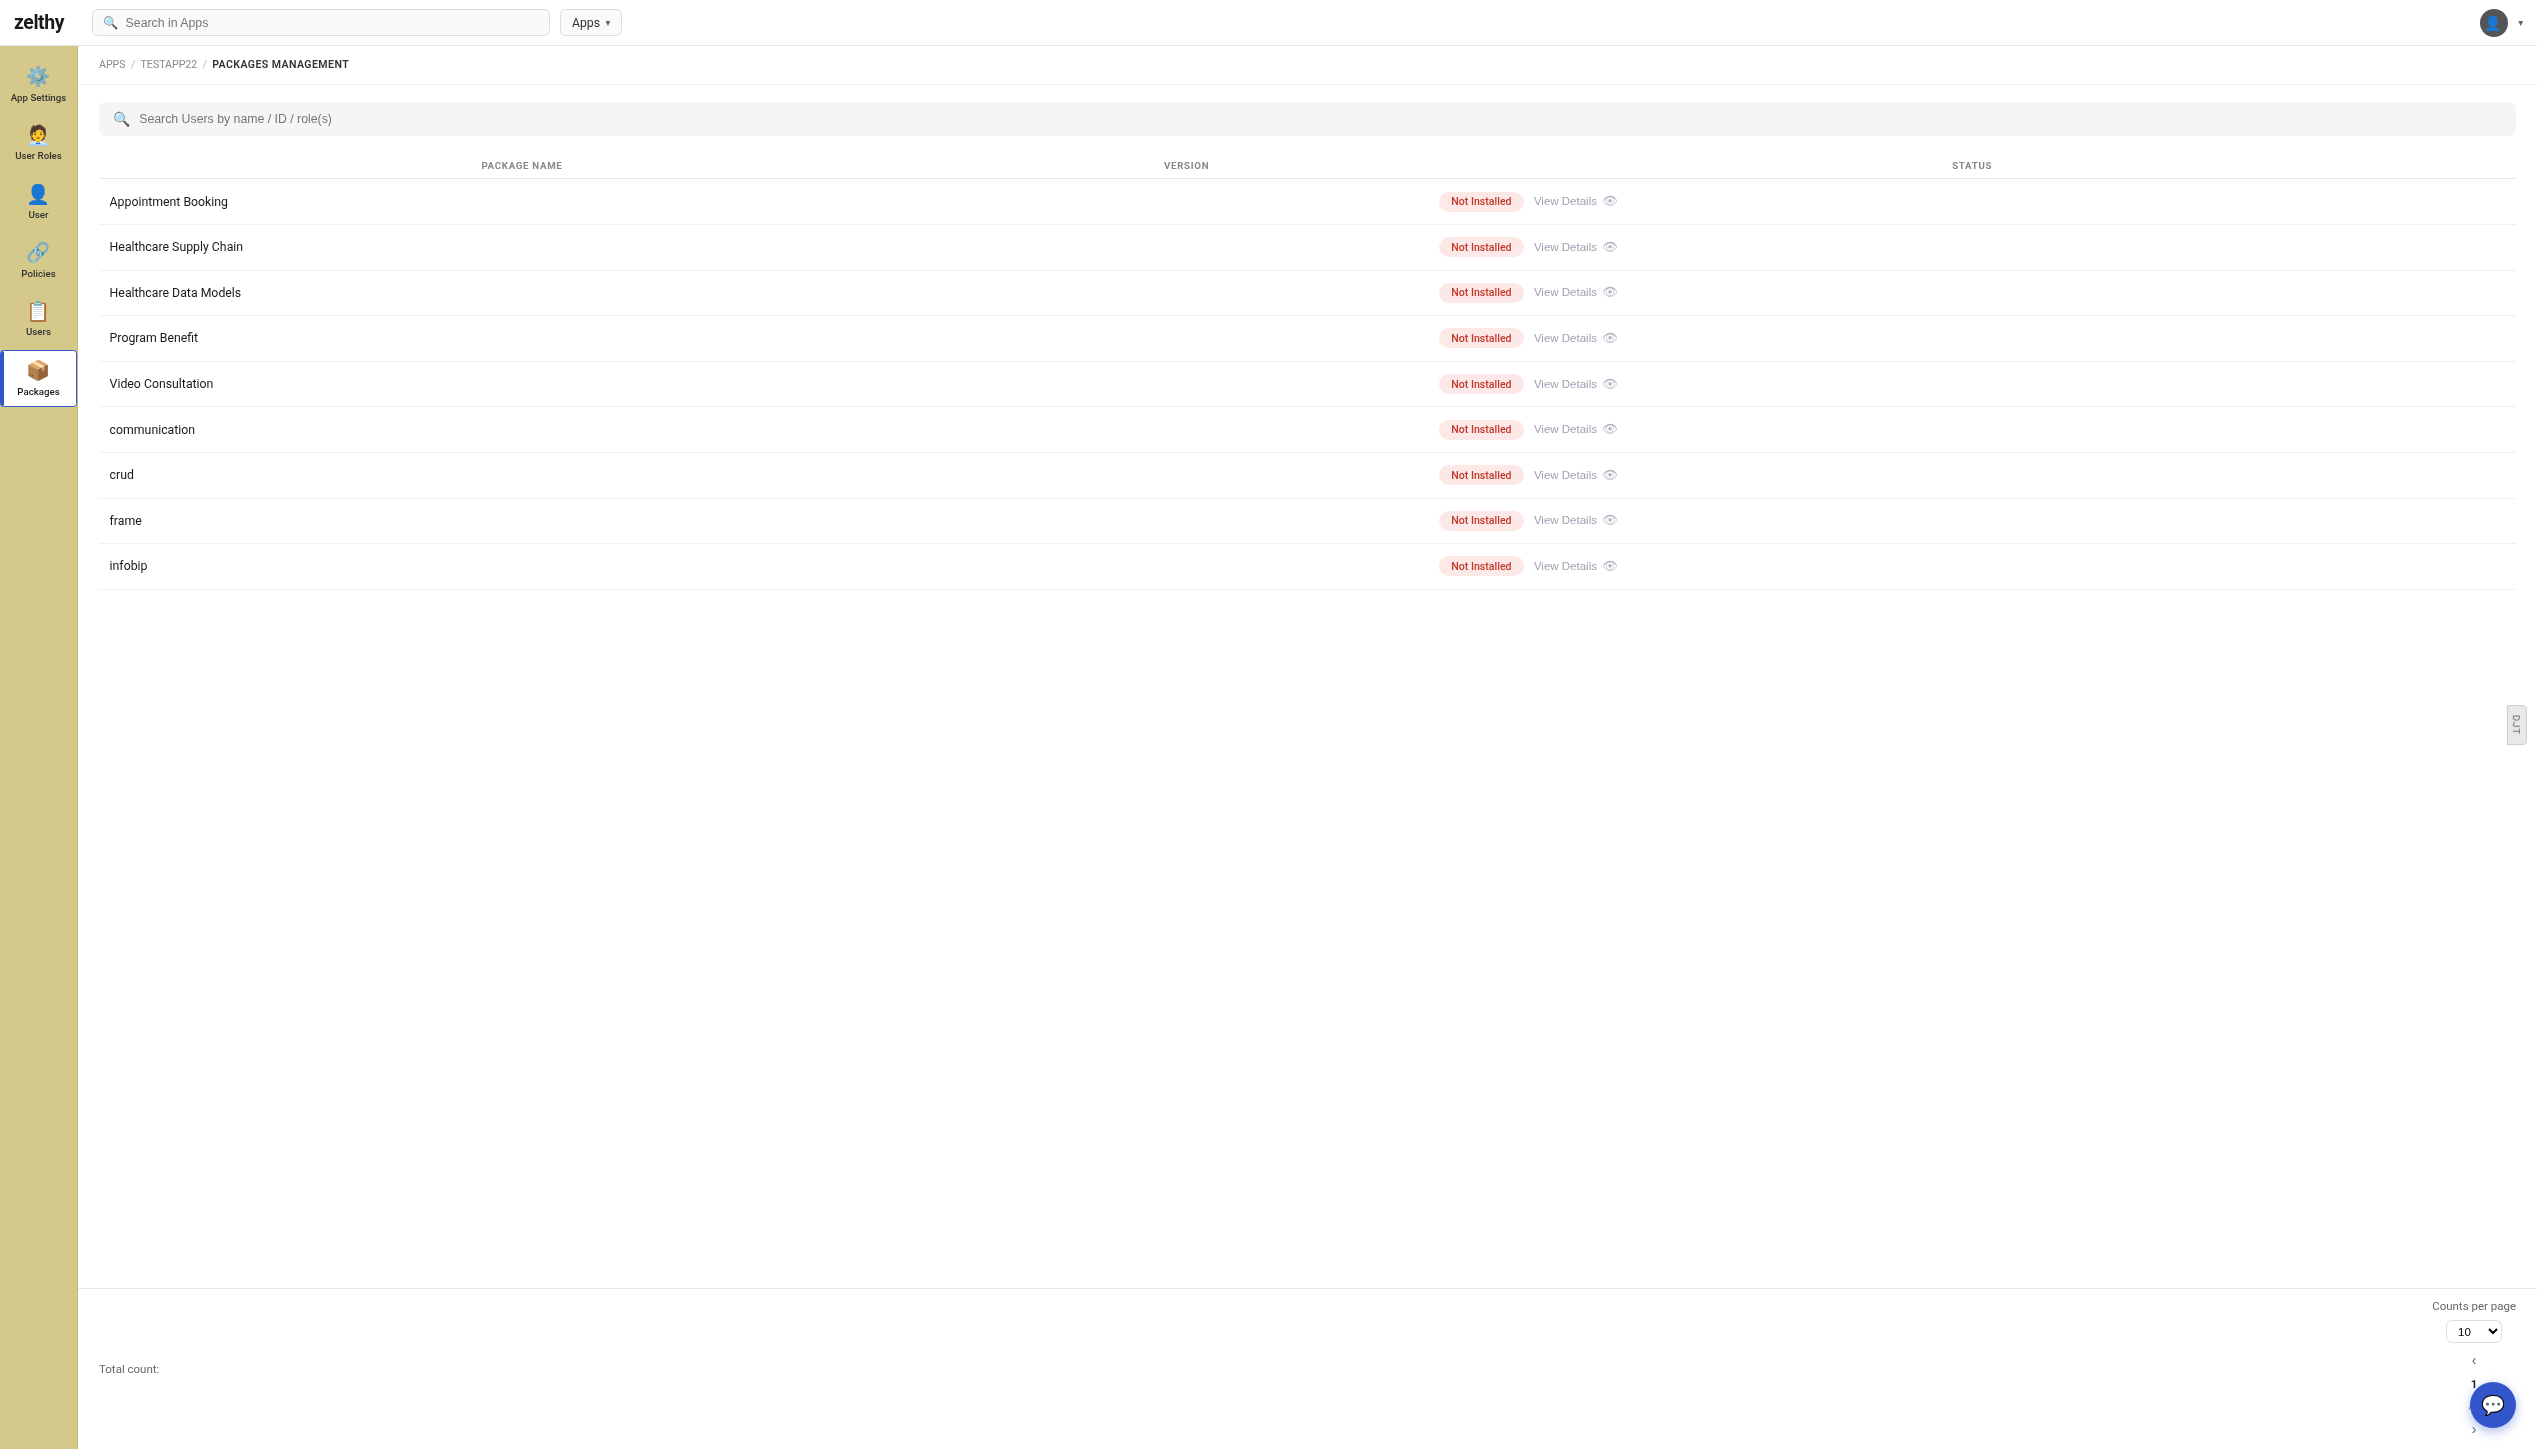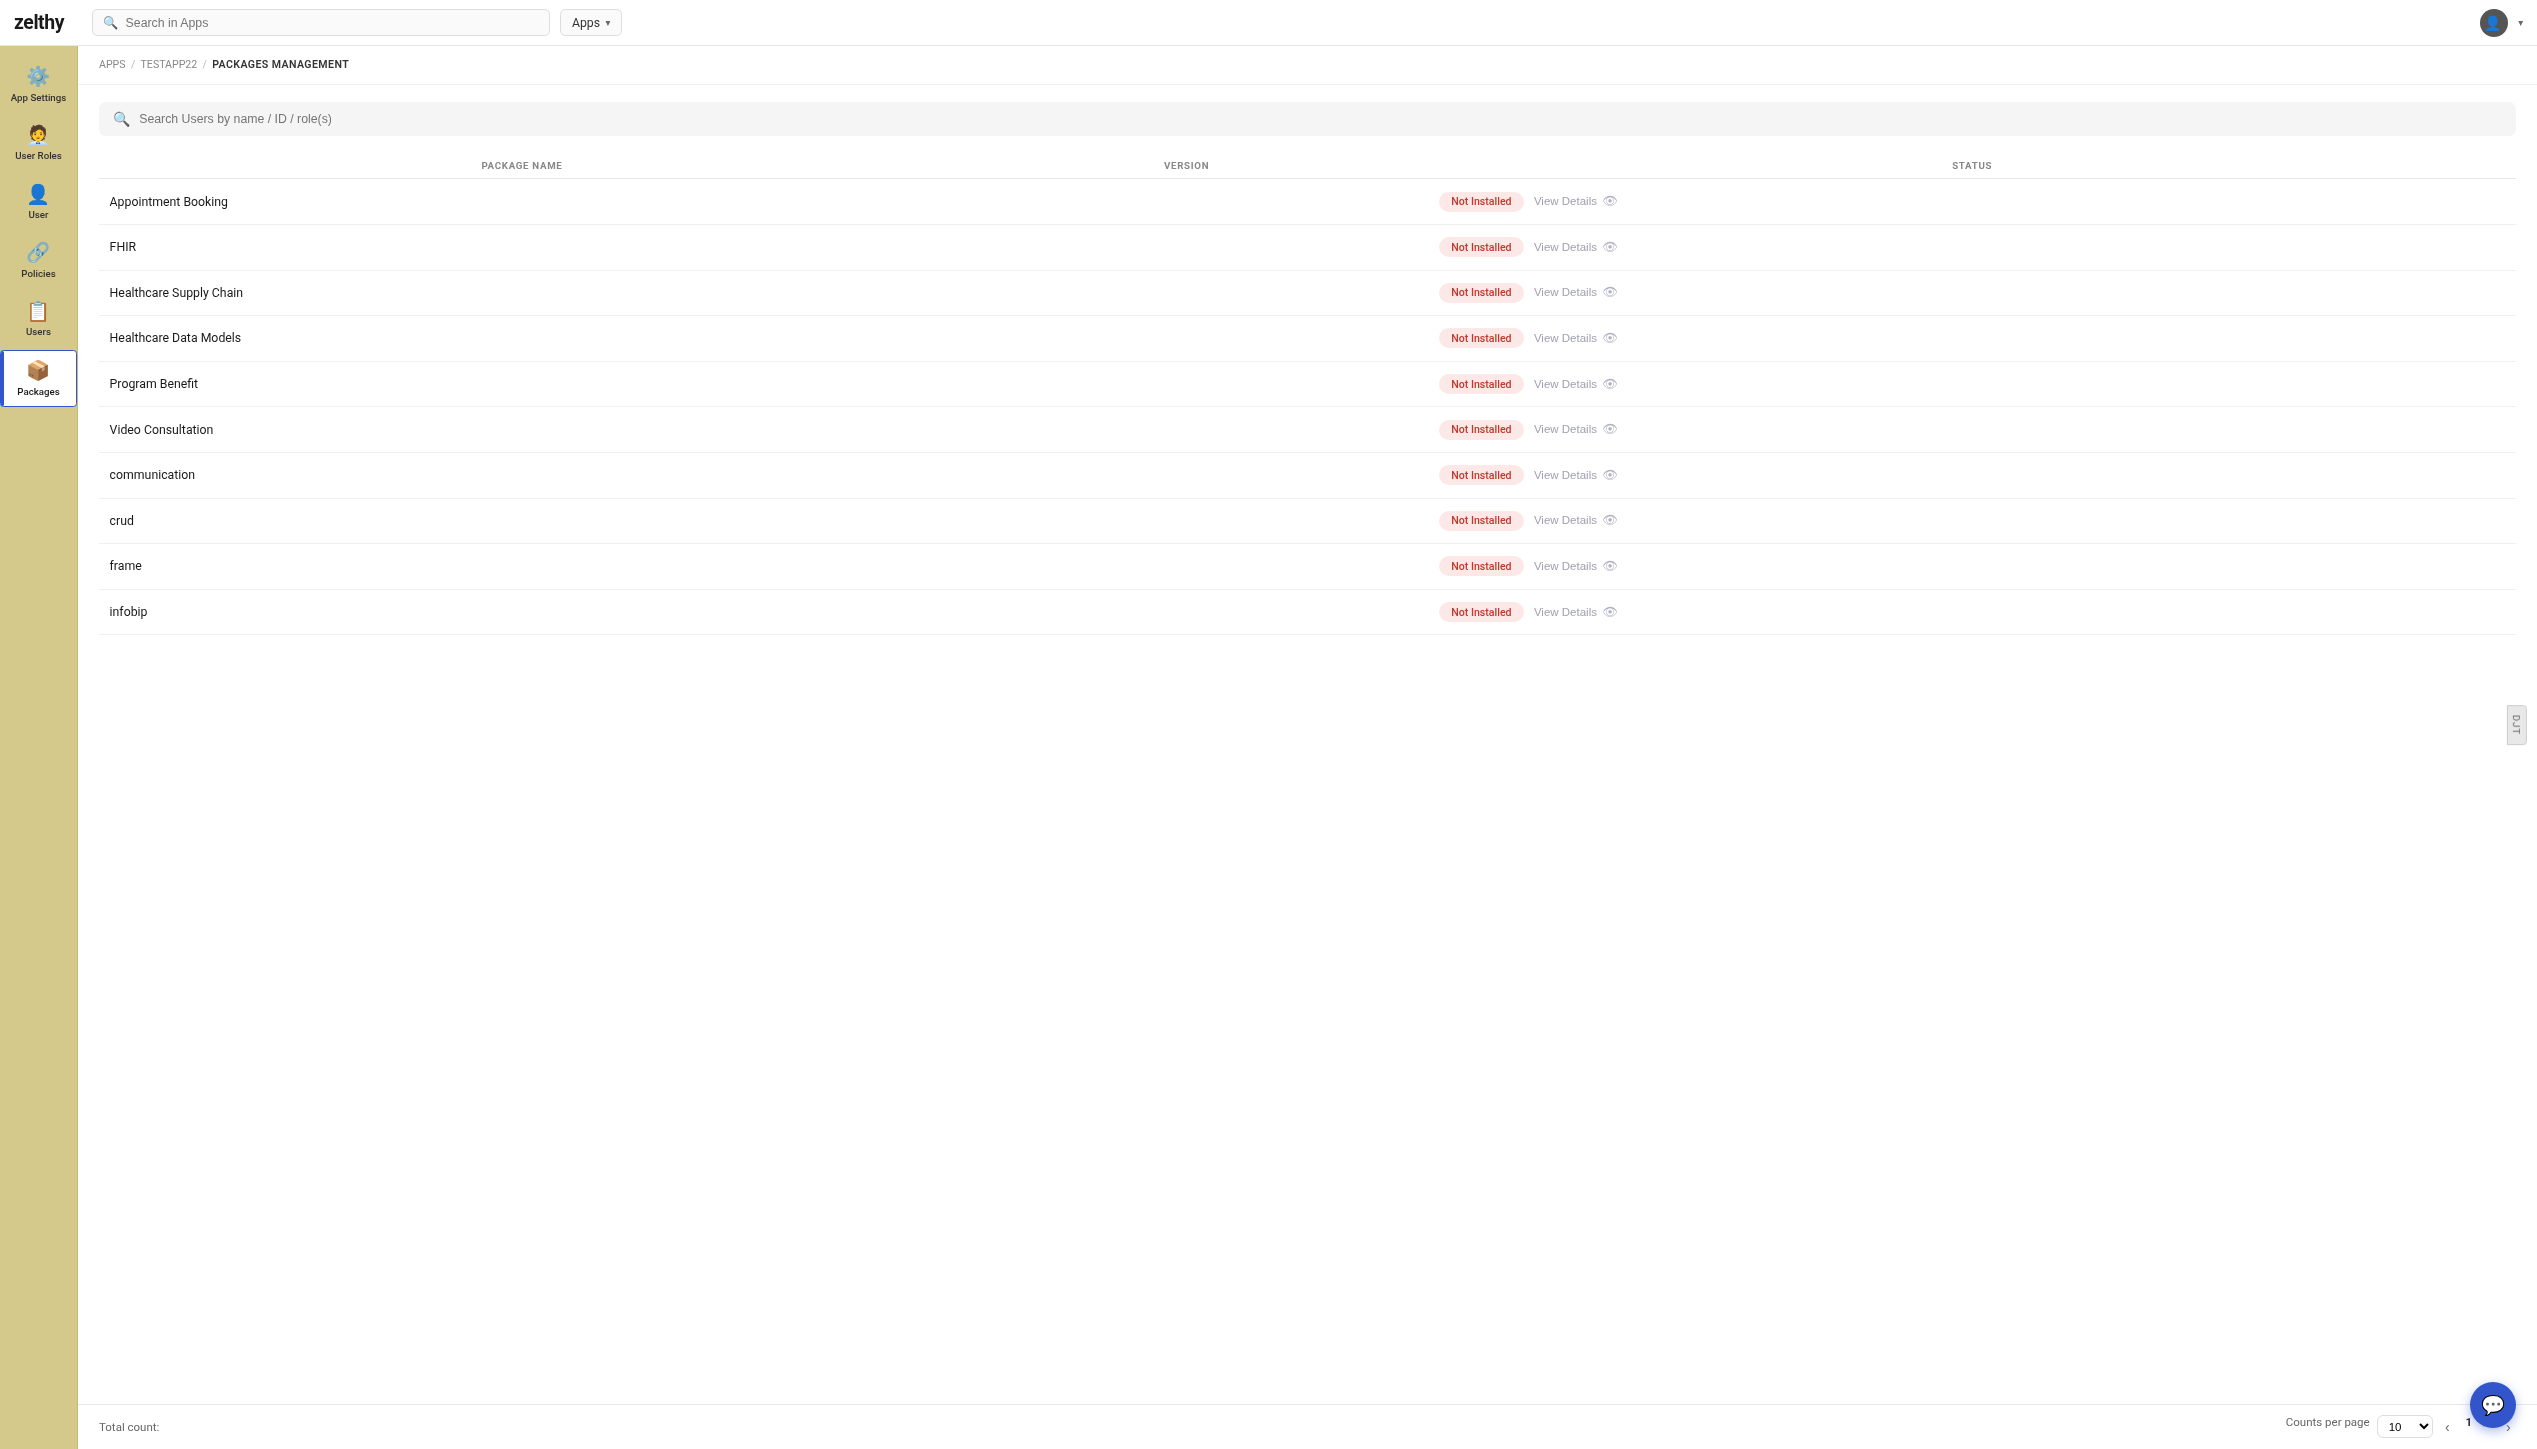--- a/index.html
+++ b/index.html
@@ -109,21 +109,21 @@
       cursor: pointer; margin-left: 7px; display: inline-flex; align-items: center; gap: 5.3px;
     }
     .eye-icon { font-size: 12.3px; color: #b0b0c0; }
 
     
     .table-footer {
       display: flex; align-items: center; justify-content: space-between;
       padding: 10.6px 21px; border-top: 0.9px solid #e8e8e8;
       font-size: 11.5px; color: #666; flex-shrink: 0;
     }
-    .pagination { display: flex; gap: 7px; }
+    .pagination { display: flex; align-items: center; gap: 7px; flex-direction: column; }
     .page-btn {
       background: none; border: none; cursor: pointer; color: #666; font-size: 14px; padding: 1.8px 5.3px;
     }
     .page-current { font-weight: 600; color: #1a1a1a; padding: 0 3.5px; }
     .page-total { color: #888; }
     .per-page-select {
       border: 0.9px solid #ddd; border-radius: 6px; padding: 3.5px 7px;
       font-size: 11.5px; background: #fff; cursor: pointer;
     }
 
@@ -228,31 +228,20 @@
           <thead>
             <tr>
               <th class="col-name">PACKAGE NAME</th>
               <th class="col-version">VERSION</th>
               <th class="col-status">STATUS</th>
             </tr>
           </thead>
           <tbody id="table-body">
           <tr>
       <td class="col-name">Appointment Booking</td>
-      <td class="col-version"></td>
-      <td class="col-status">
-        <span class="badge-not-installed">Not Installed</span>
-        <button class="view-details-btn">
-          View Details
-          <span class="eye-icon">👁</span>
-        </button>
-      </td>
-    </tr>
-              <tr>
-      <td class="col-name">FHIR</td>
       <td class="col-version"></td>
       <td class="col-status">
         <span class="badge-not-installed">Not Installed</span>
         <button class="view-details-btn">
           View Details
           <span class="eye-icon">👁</span>
         </button>
       </td>
     </tr>
               <tr>

